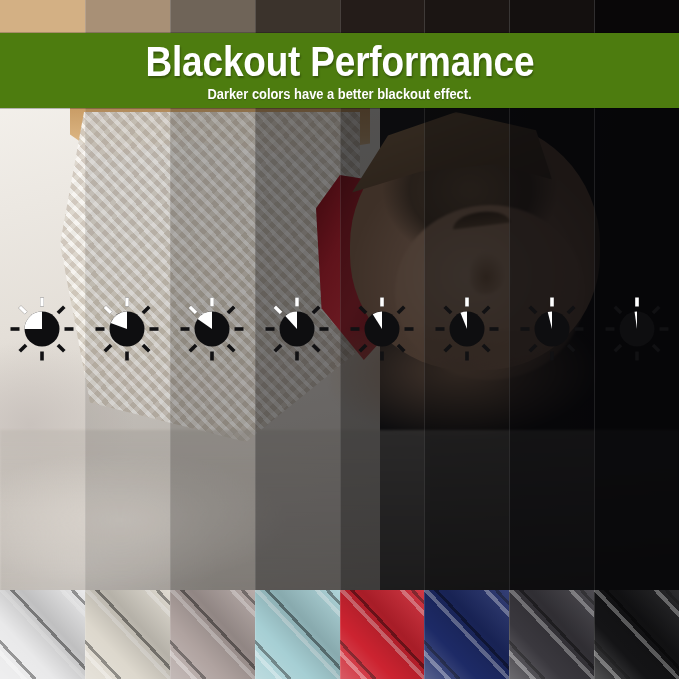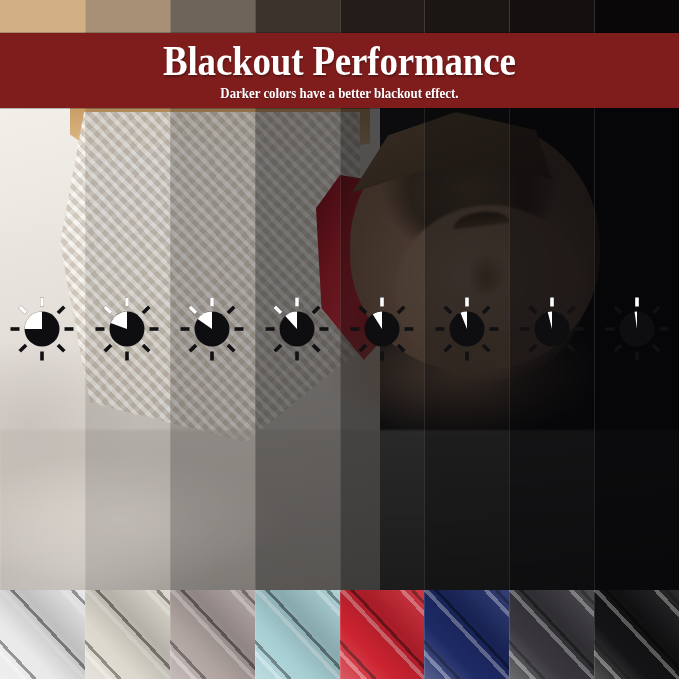--- a/index.html
+++ b/index.html
@@ -398,21 +398,21 @@
       <div class="band" style="background: rgb(211, 176, 132);"></div>
       <div class="band" style="background: rgb(168, 144, 118);"></div>
       <div class="band" style="background: rgb(111, 100, 88);"></div>
       <div class="band" style="background: rgb(59, 51, 44);"></div>
       <div class="band" style="background: rgb(36, 28, 25);"></div>
       <div class="band" style="background: rgb(27, 21, 19);"></div>
       <div class="band" style="background: rgb(20, 16, 15);"></div>
       <div class="band" style="background: rgb(9, 7, 8);"></div>
     </div>
 
-  <div id="banner" style="background: #7f1d1d; font-family: Liberation Serif, serif;">
+  <div id="banner" style="background: #4d7c0f;">
     <div id="banner-title" style="color: rgb(255, 255, 255);">Blackout Performance</div>
     <div id="banner-subtitle" style="color: rgb(255, 255, 255);">Darker colors have a better blackout effect.</div>
   </div>
 
   <div id="swatch-strip">
       <div class="swatch" title="White" style="background: rgb(233, 233, 234);">
         <div class="fold"></div>
         <div class="sheen"></div>
       </div>
       <div class="swatch" title="Cream" style="background: rgb(221, 216, 205);">

